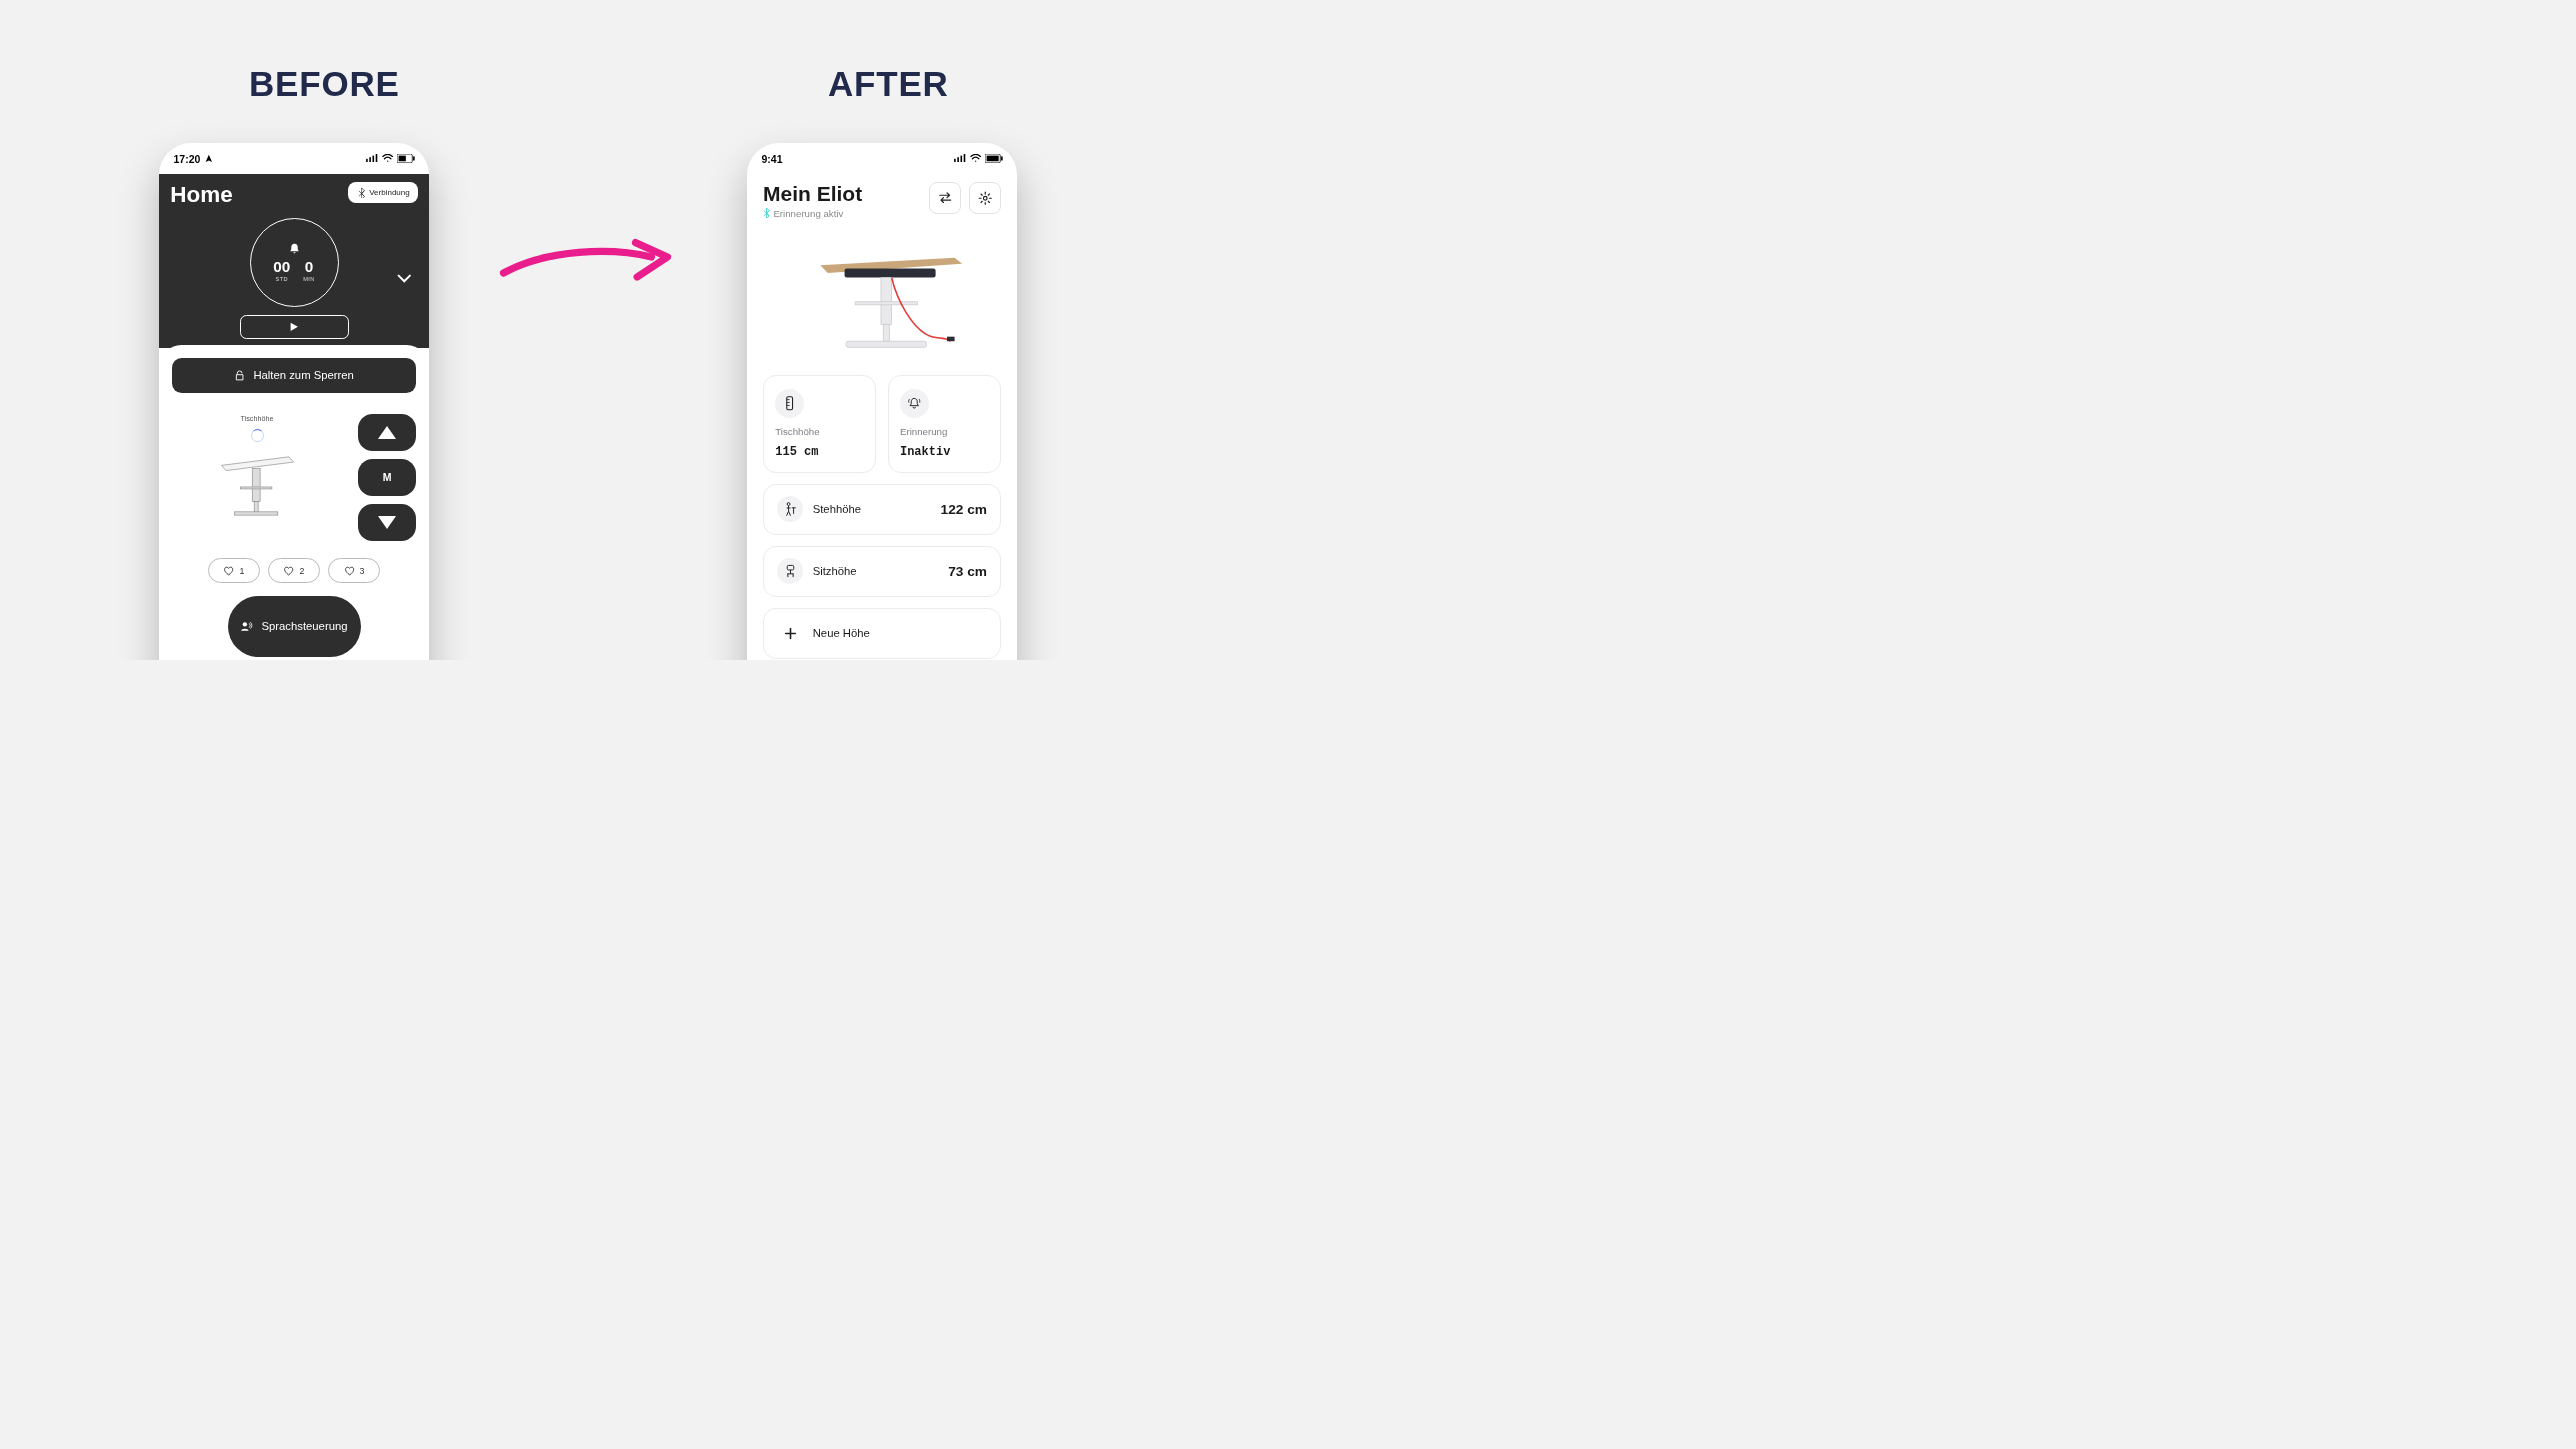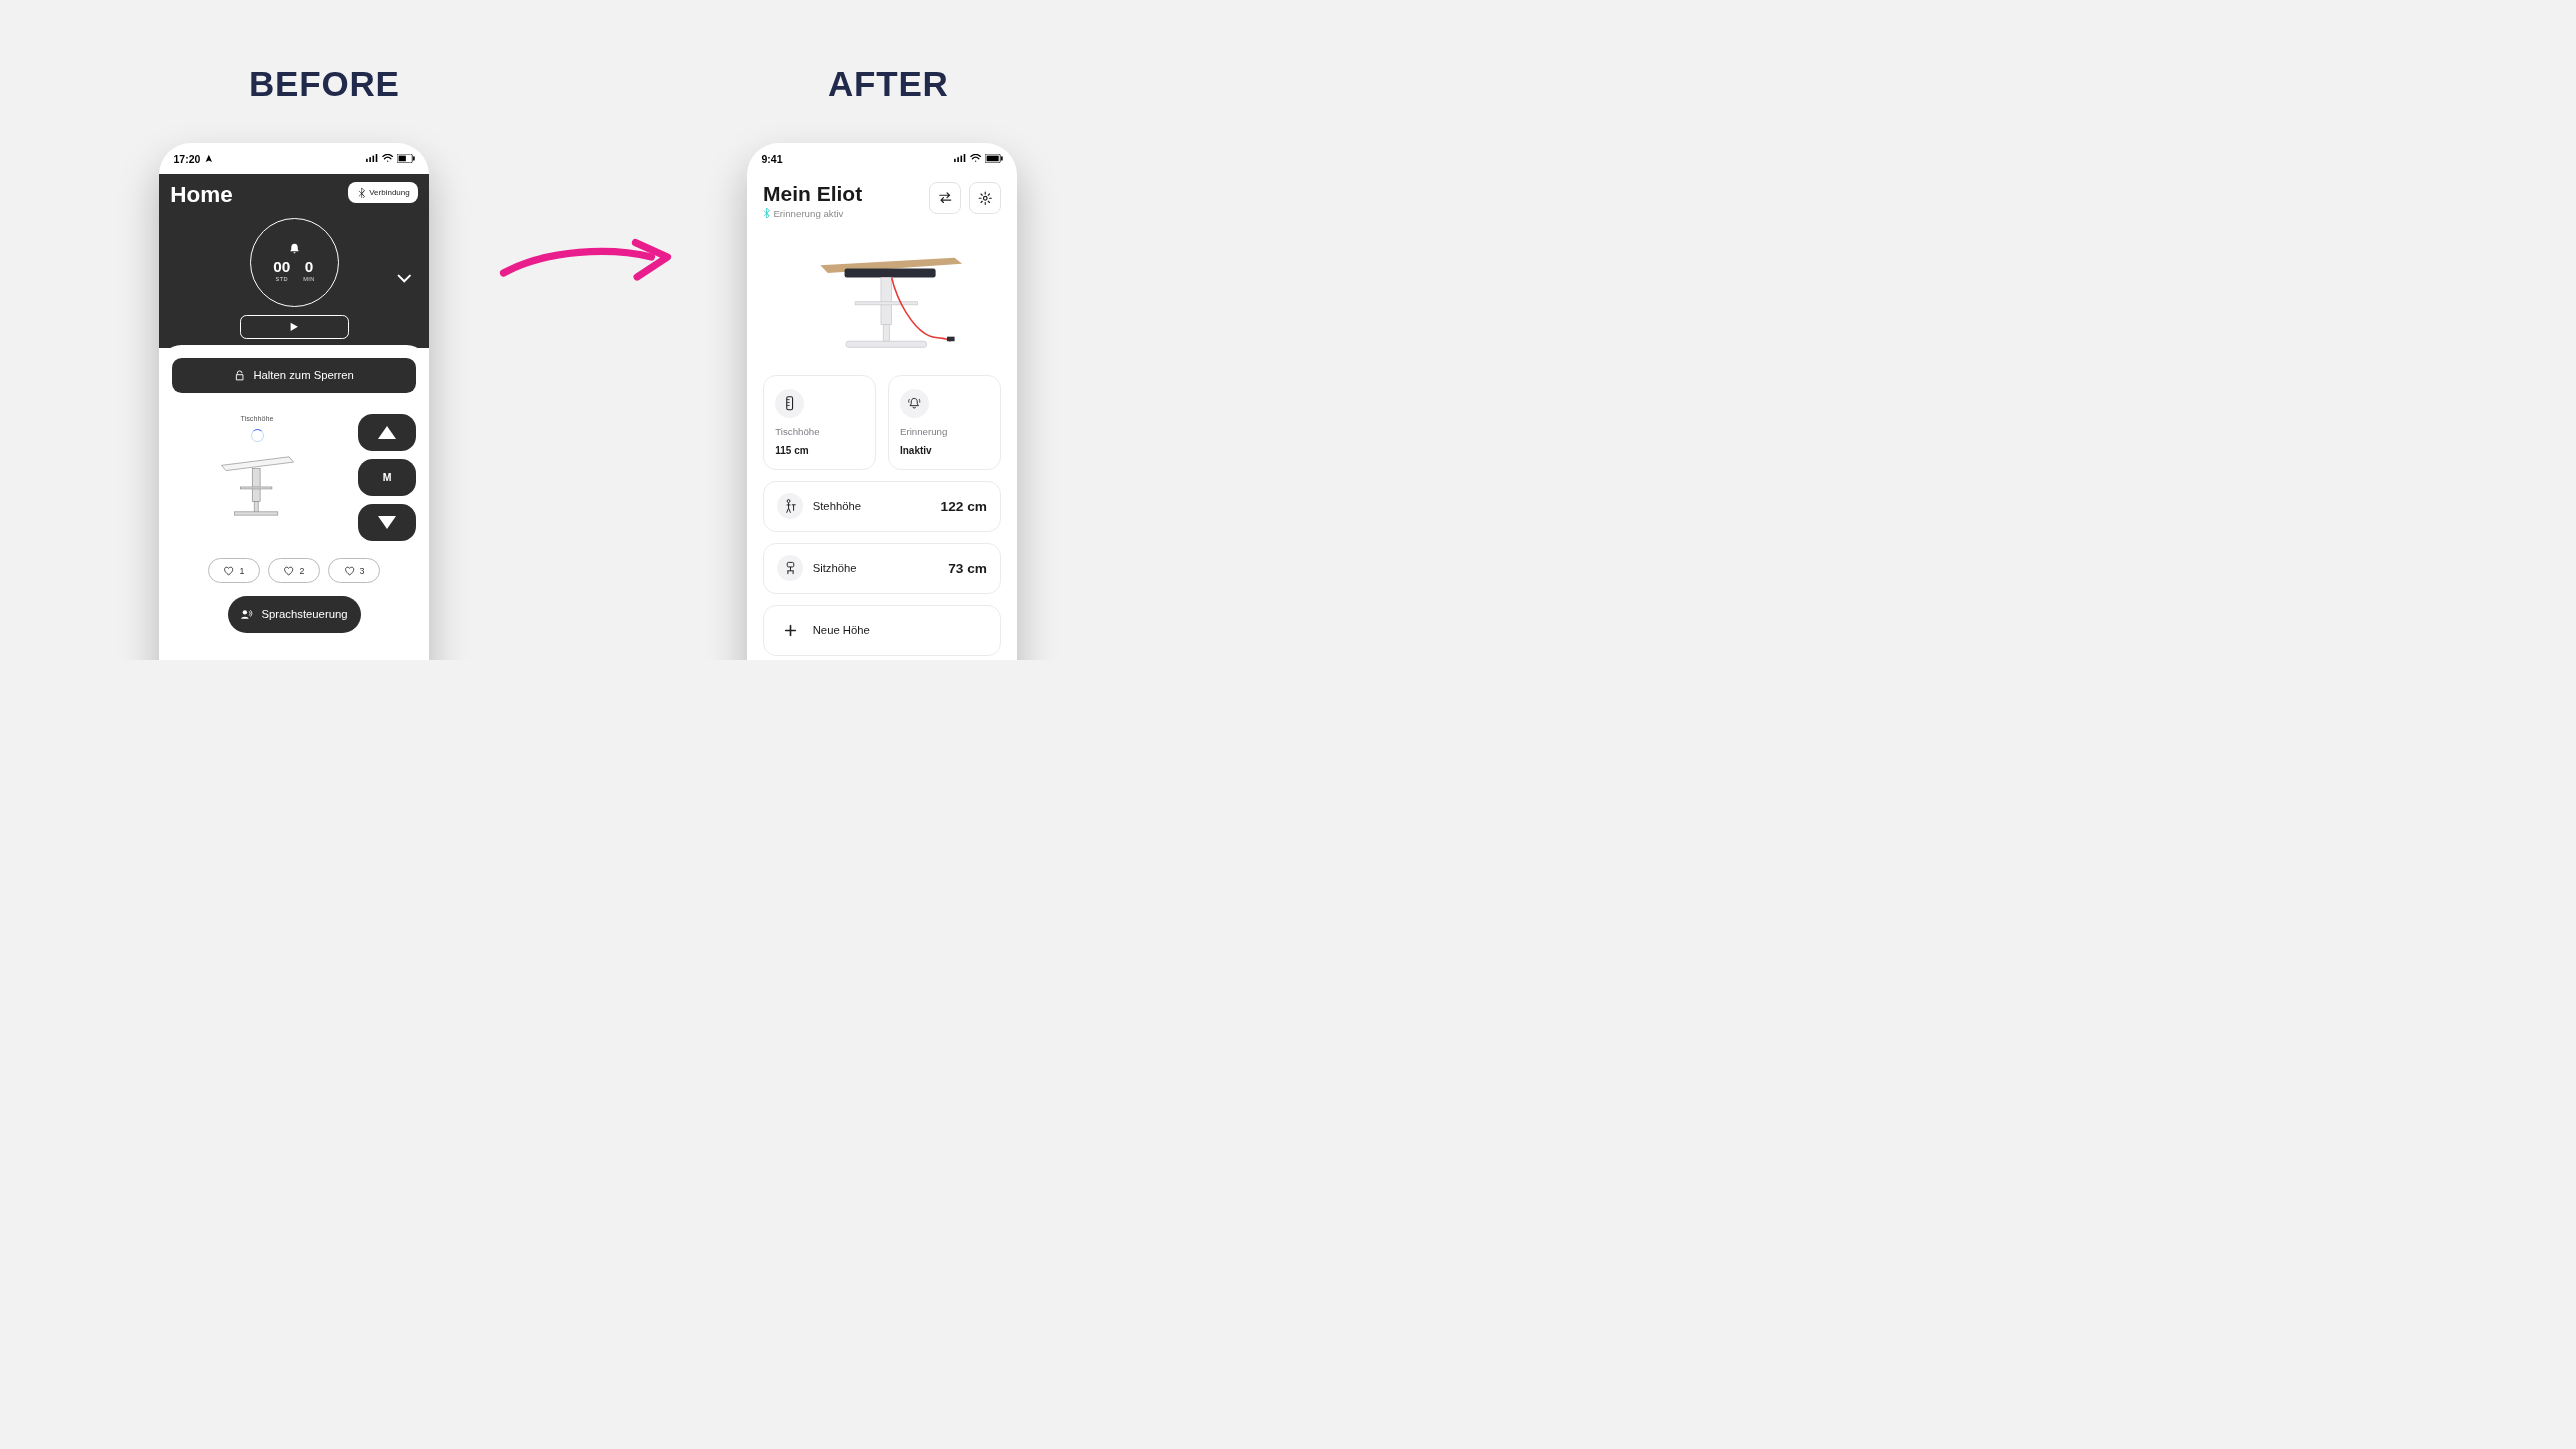--- a/index.html
+++ b/index.html
@@ -109,21 +109,21 @@
     width:0; height:0; border-left:9.7px solid transparent; border-right:9.7px solid transparent;
     border-top:13px solid #fff;
   }
   .fav-row { display:flex; gap:8px; justify-content:center; margin-top:17.7px; }
   .fav-pill {
     border:1.2px solid #bbb; border-radius:804px; padding:5.6px 14.5px;
     font-size:8.9px; display:flex; align-items:center; gap:4.8px; color:#333;
   }
   .voice-btn {
     background:#2e2e2e; color:#fff; border-radius:804px;
-    width:133px; margin:13px auto 0; padding:12px 0;
+    width:133px; margin:13px auto 0; padding:24px 0;
     display:flex; align-items:flex-start; justify-content:center; gap:8px; font-size:11.3px;
   }
 
   
   .desk-svg { width:81px; height:72px; }
 
   
   .after-body { padding:0 16px; }
   .after-head-row { display:flex; align-items:flex-start; justify-content:space-between; margin-top:8px; }
   .after-title { font-size:21px; font-weight:700; color:#1a1a1a; }
@@ -140,21 +140,21 @@
   .stats-row { display:flex; gap:11.3px; }
   .stat-card {
     flex:1; border:0.8px solid #ebebee; border-radius:13px; padding:13px 11.3px;
     display:flex; flex-direction:column; gap:8px;
   }
   .stat-card .ico {
     width:29px; height:29px; border-radius:50%; background:#f2f2f5;
     display:flex; align-items:center; justify-content:center; color:#333;
   }
   .stat-card .lab { font-size:9.7px; color:#7d7d85; }
-  .stat-card .val { font-size:10px; font-weight:700; color:#1a1a1a; }
+  .stat-card .val { font-size:12px; font-weight:700; color:#1a1a1a;font-family:Liberation Mono, monospace; }
   .row-card {
     border:0.8px solid #ebebee; border-radius:13px; padding:11.3px 13px;
     display:flex; align-items:center; gap:9.7px; margin-top:11.3px;
   }
   .row-card .ico {
     width:26px; height:26px; border-radius:50%; background:#f2f2f5;
     display:flex; align-items:center; justify-content:center; color:#333;
     flex-shrink:0;
   }
   .row-card .lab { flex:1; font-size:11.3px; color:#1a1a1a; }

